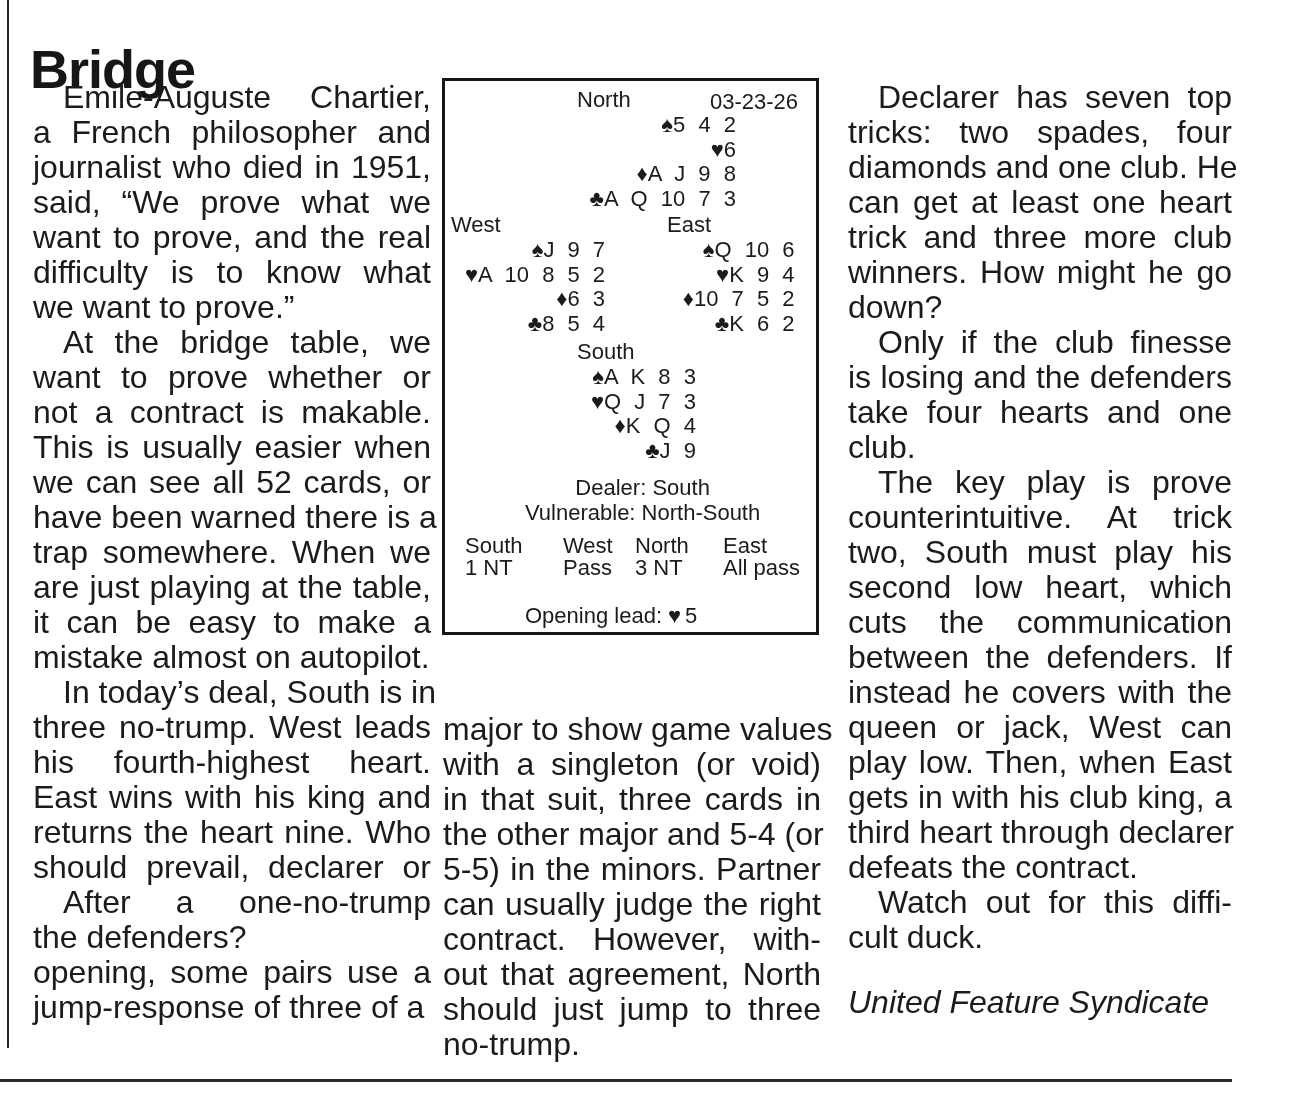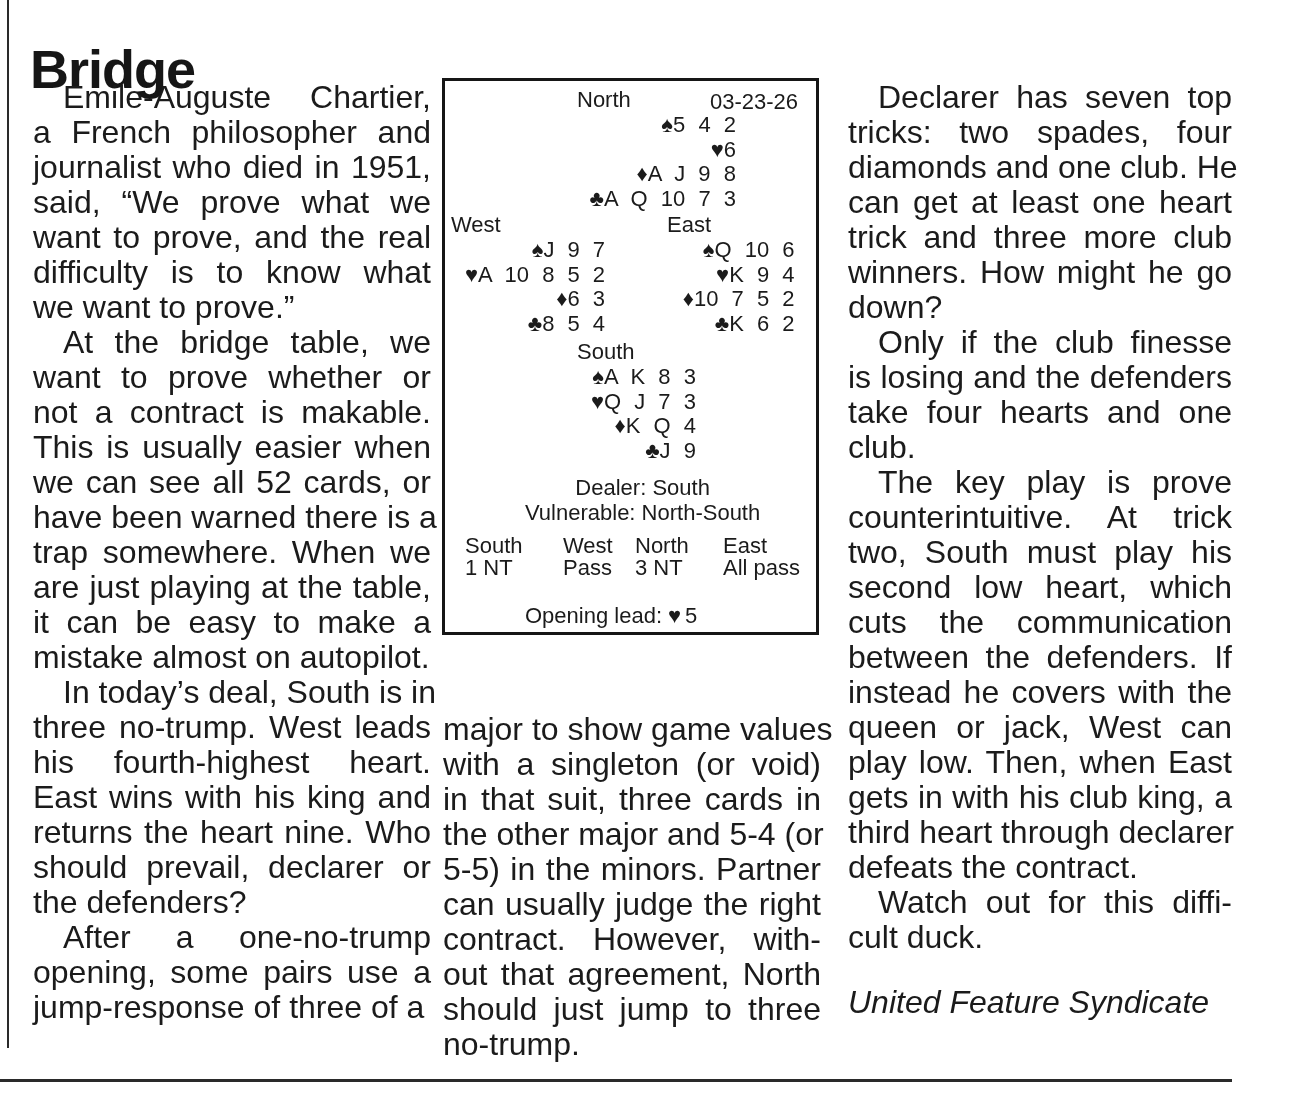--- a/index.html
+++ b/index.html
@@ -116,22 +116,22 @@
       <div class="line">trap somewhere. When we</div>
       <div class="line">are just playing at the table,</div>
       <div class="line">it can be easy to make a</div>
       <div class="line pend">mistake almost on autopilot.</div>
       <div class="line ind">In today’s deal, South is in</div>
       <div class="line">three no-trump. West leads</div>
       <div class="line">his fourth-highest heart.</div>
       <div class="line">East wins with his king and</div>
       <div class="line">returns the heart nine. Who</div>
       <div class="line">should prevail, declarer or</div>
+      <div class="line ind">After a one-no-trump</div>
       <div class="line pend">the defenders?</div>
-      <div class="line ind">After a one-no-trump</div>
       <div class="line">opening, some pairs use a</div>
       <div class="line pend">jump-response of three of a</div>
     </div>
 
   <div class="diagram">
     <div class="d-abs d-date">03-23-26</div>
 
     <div class="hand hand-n">
       <div class="hand-label">North</div>
       <div class="drow"><span class="suit">♠</span><span class="cards">5 4 2</span></div>

